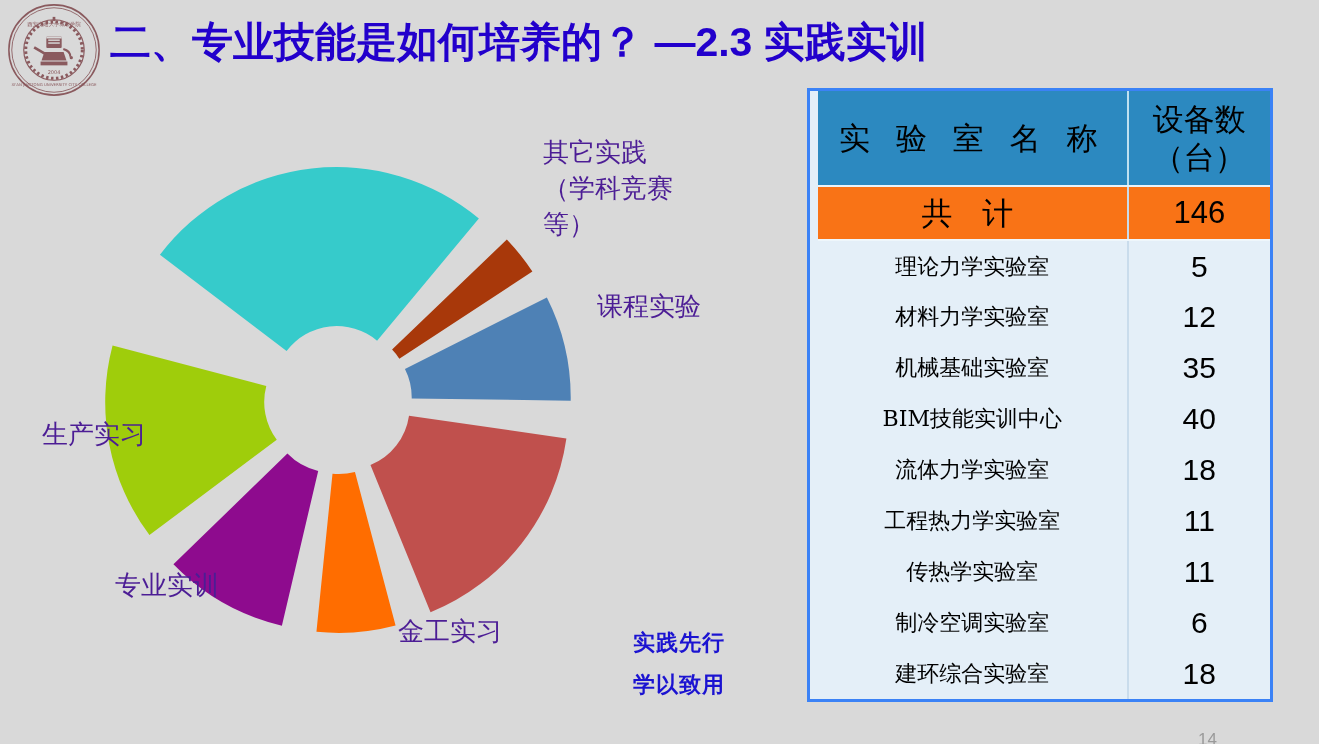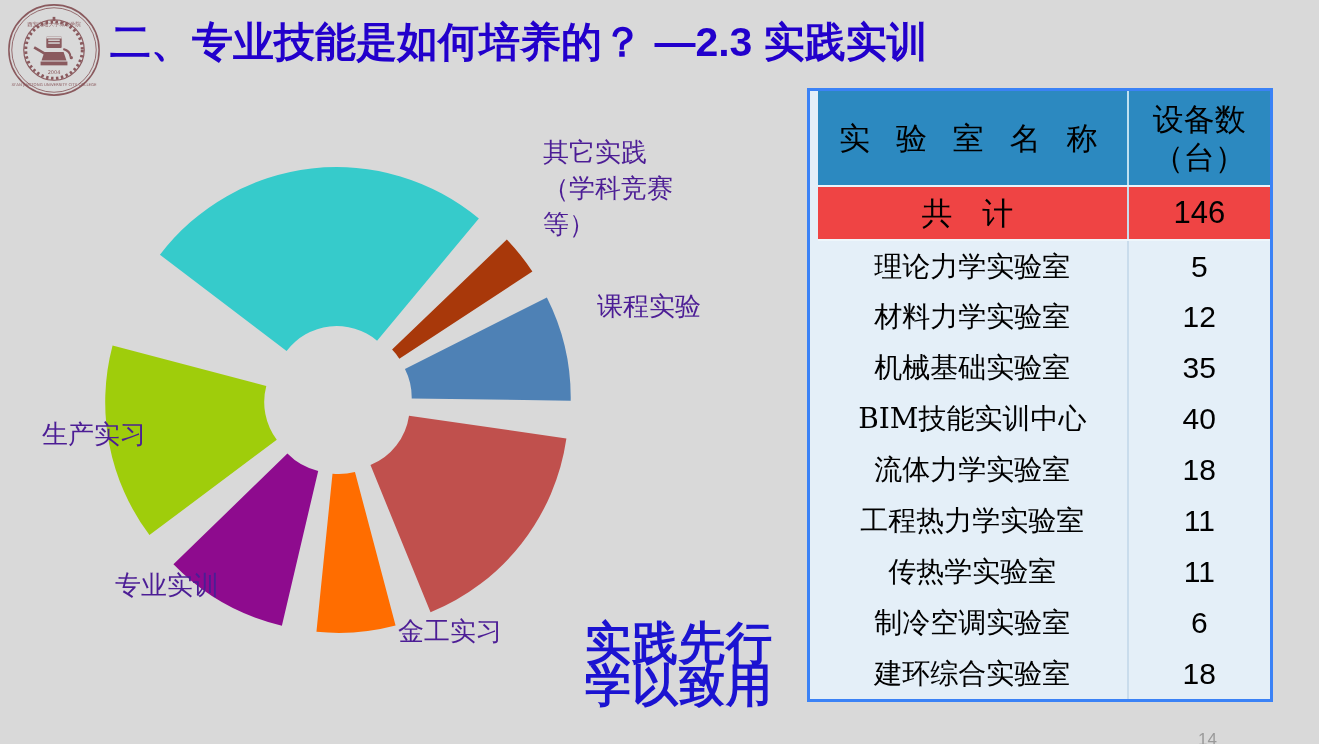--- a/index.html
+++ b/index.html
@@ -63,21 +63,21 @@
     white-space: pre;
     text-align: left;
   }
 
   
   #slogan {
     position: absolute;
     left: 584px;
     top: 622px;
     color: #1b13d1;
-    font-size: 46px;
+    font-size: 22px;
     font-weight: bold;
     line-height: 42px;
     text-align: center;
     width: 190px;
     letter-spacing: 1px;
   }
   #slogan div { white-space: nowrap; }
 
   
   #table-wrap {
@@ -111,32 +111,32 @@
     border-right: 2px solid #bfe0f0;
     border-bottom: 2px solid #e9f3fa;
     line-height: 38px;
     text-align: center;
     vertical-align: middle;
   }
   table.lab-table th:last-child { border-right: none; }
   table.lab-table th .sp { letter-spacing: 8px; }
 
   table.lab-table tr.total td {
-    background: #ef4444;
+    background: #f97316;
     font-size: 31px;
     height: 48px;
     border-bottom: 2px solid #eef6fb;
   }
   table.lab-table tr.total td.name { letter-spacing: 10px; }
 
   table.lab-table td {
     background: #e4eff8;
     color: #000000;
     font-family: "DejaVu Serif", "Liberation Serif", serif;
-    font-size: 28px;
+    font-size: 22px;
     text-align: center;
     vertical-align: middle;
     padding: 0 4px;
     border-right: 2px solid #c9dcec;
     height: 47px;
     line-height: 34px;
   }
   table.lab-table td:last-child { border-right: none; }
   table.lab-table td.num {
     font-family: "Liberation Sans", "DejaVu Sans", sans-serif;

